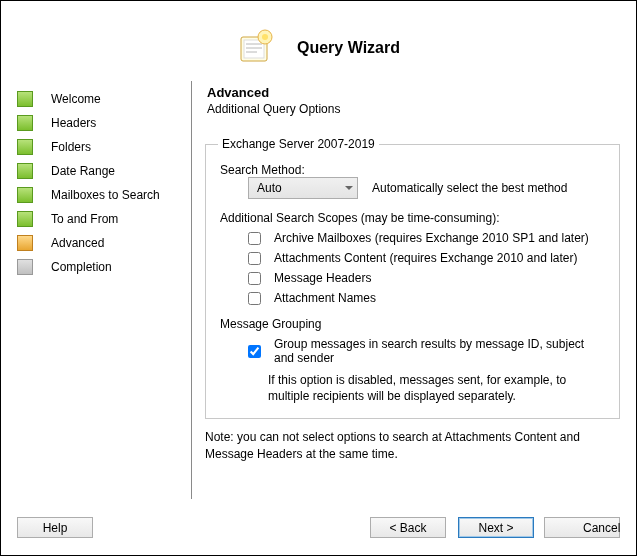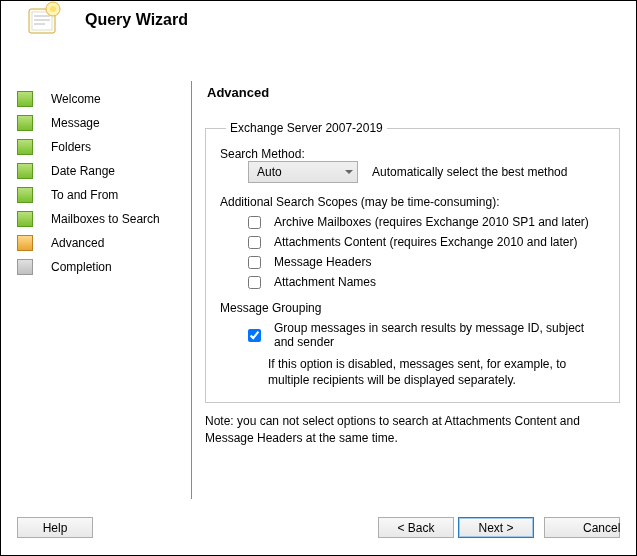--- a/index.html
+++ b/index.html
@@ -11,21 +11,22 @@
     border: 1px solid #000;
     font-family: "Segoe UI", Tahoma, Arial, sans-serif;
     font-size: 12px;
     color: #000;
     position: relative;
     overflow: hidden;
   }
   .header {
     display: flex;
     align-items: center;
-    padding: 0 24px 20px 24px;
+    padding: 28px 24px 20px 24px;
+    justify-content: center;
   }
   .header-icon {
     width: 38px;
     height: 38px;
     margin-right: 22px;
   }
   .header-title {
     font-size: 16px;
     font-weight: bold;
   }
@@ -90,21 +91,21 @@
   }
   .group-box {
     border: 1px solid #c8c8c8;
     margin-top: 28px;
     padding: 18px 14px 14px 14px;
     position: relative;
   }
   .group-title {
     position: absolute;
     top: -8px;
-    left: 20px;
+    left: 12px;
     background: #fff;
     padding: 0 4px;
   }
   .row {
     display: flex;
     align-items: center;
     margin-bottom: 6px;
   }
   .indent {
     padding-left: 28px;
@@ -174,21 +175,21 @@
   }
   .btn.default {
     border: 1px solid #2a7abf;
     outline: 1px solid #a0c8e8;
     outline-offset: -2px;
   }
   .button-bar .spacer {
     flex: 1;
   }
   .btn + .btn { margin-left: 10px; }
-  .btn.back-next { margin-left: 4px; }
+  .btn.back-next { margin-left: 12px; }
 </style>
 </head>
 <body>
 
 <div class="header">
   <span class="header-icon">
     <svg width="38" height="38" viewBox="0 0 38 38">
       <rect x="4" y="8" width="26" height="24" rx="2" fill="#fffde6" stroke="#cfa640" stroke-width="1"></rect>
       <rect x="7" y="11" width="20" height="18" fill="#fff" stroke="#ddd" stroke-width="1"></rect>
       <line x1="9" y1="15" x2="25" y2="15" stroke="#b8b8b8"></line>
@@ -205,50 +206,51 @@
 
 <div class="body-area">
 
   <div class="sidebar">
     <div class="side-item">
       <span class="side-icon green"></span>
       <span>Welcome</span>
     </div>
     <div class="side-item">
       <span class="side-icon green"></span>
-      <span>Message</span>
+      <span>Headers</span>
     </div>
     <div class="side-item">
       <span class="side-icon green"></span>
       <span>Folders</span>
     </div>
     <div class="side-item">
       <span class="side-icon green"></span>
       <span>Date Range</span>
     </div>
     <div class="side-item">
       <span class="side-icon green"></span>
+      <span>Mailboxes to Search</span>
+    </div>
+    <div class="side-item">
+      <span class="side-icon green"></span>
       <span>To and From</span>
-    </div>
-    <div class="side-item">
-      <span class="side-icon green"></span>
-      <span>Mailboxes to Search</span>
     </div>
     <div class="side-item">
       <span class="side-icon orange"></span>
       <span>Advanced</span>
     </div>
     <div class="side-item">
       <span class="side-icon gray"></span>
       <span>Completion</span>
     </div>
   </div>
 
   <div class="main">
     <div class="main-heading">Advanced</div>
+    <div class="main-subheading">Additional Query Options</div>
 
     <div class="group-box">
       <span class="group-title">Exchange Server 2007-2019</span>
 
       <div>Search Method:</div>
       <div class="row indent" style="">
         <div class="select">
           <span>Auto</span>
           <span class="select-chevron"></span>
         </div>

